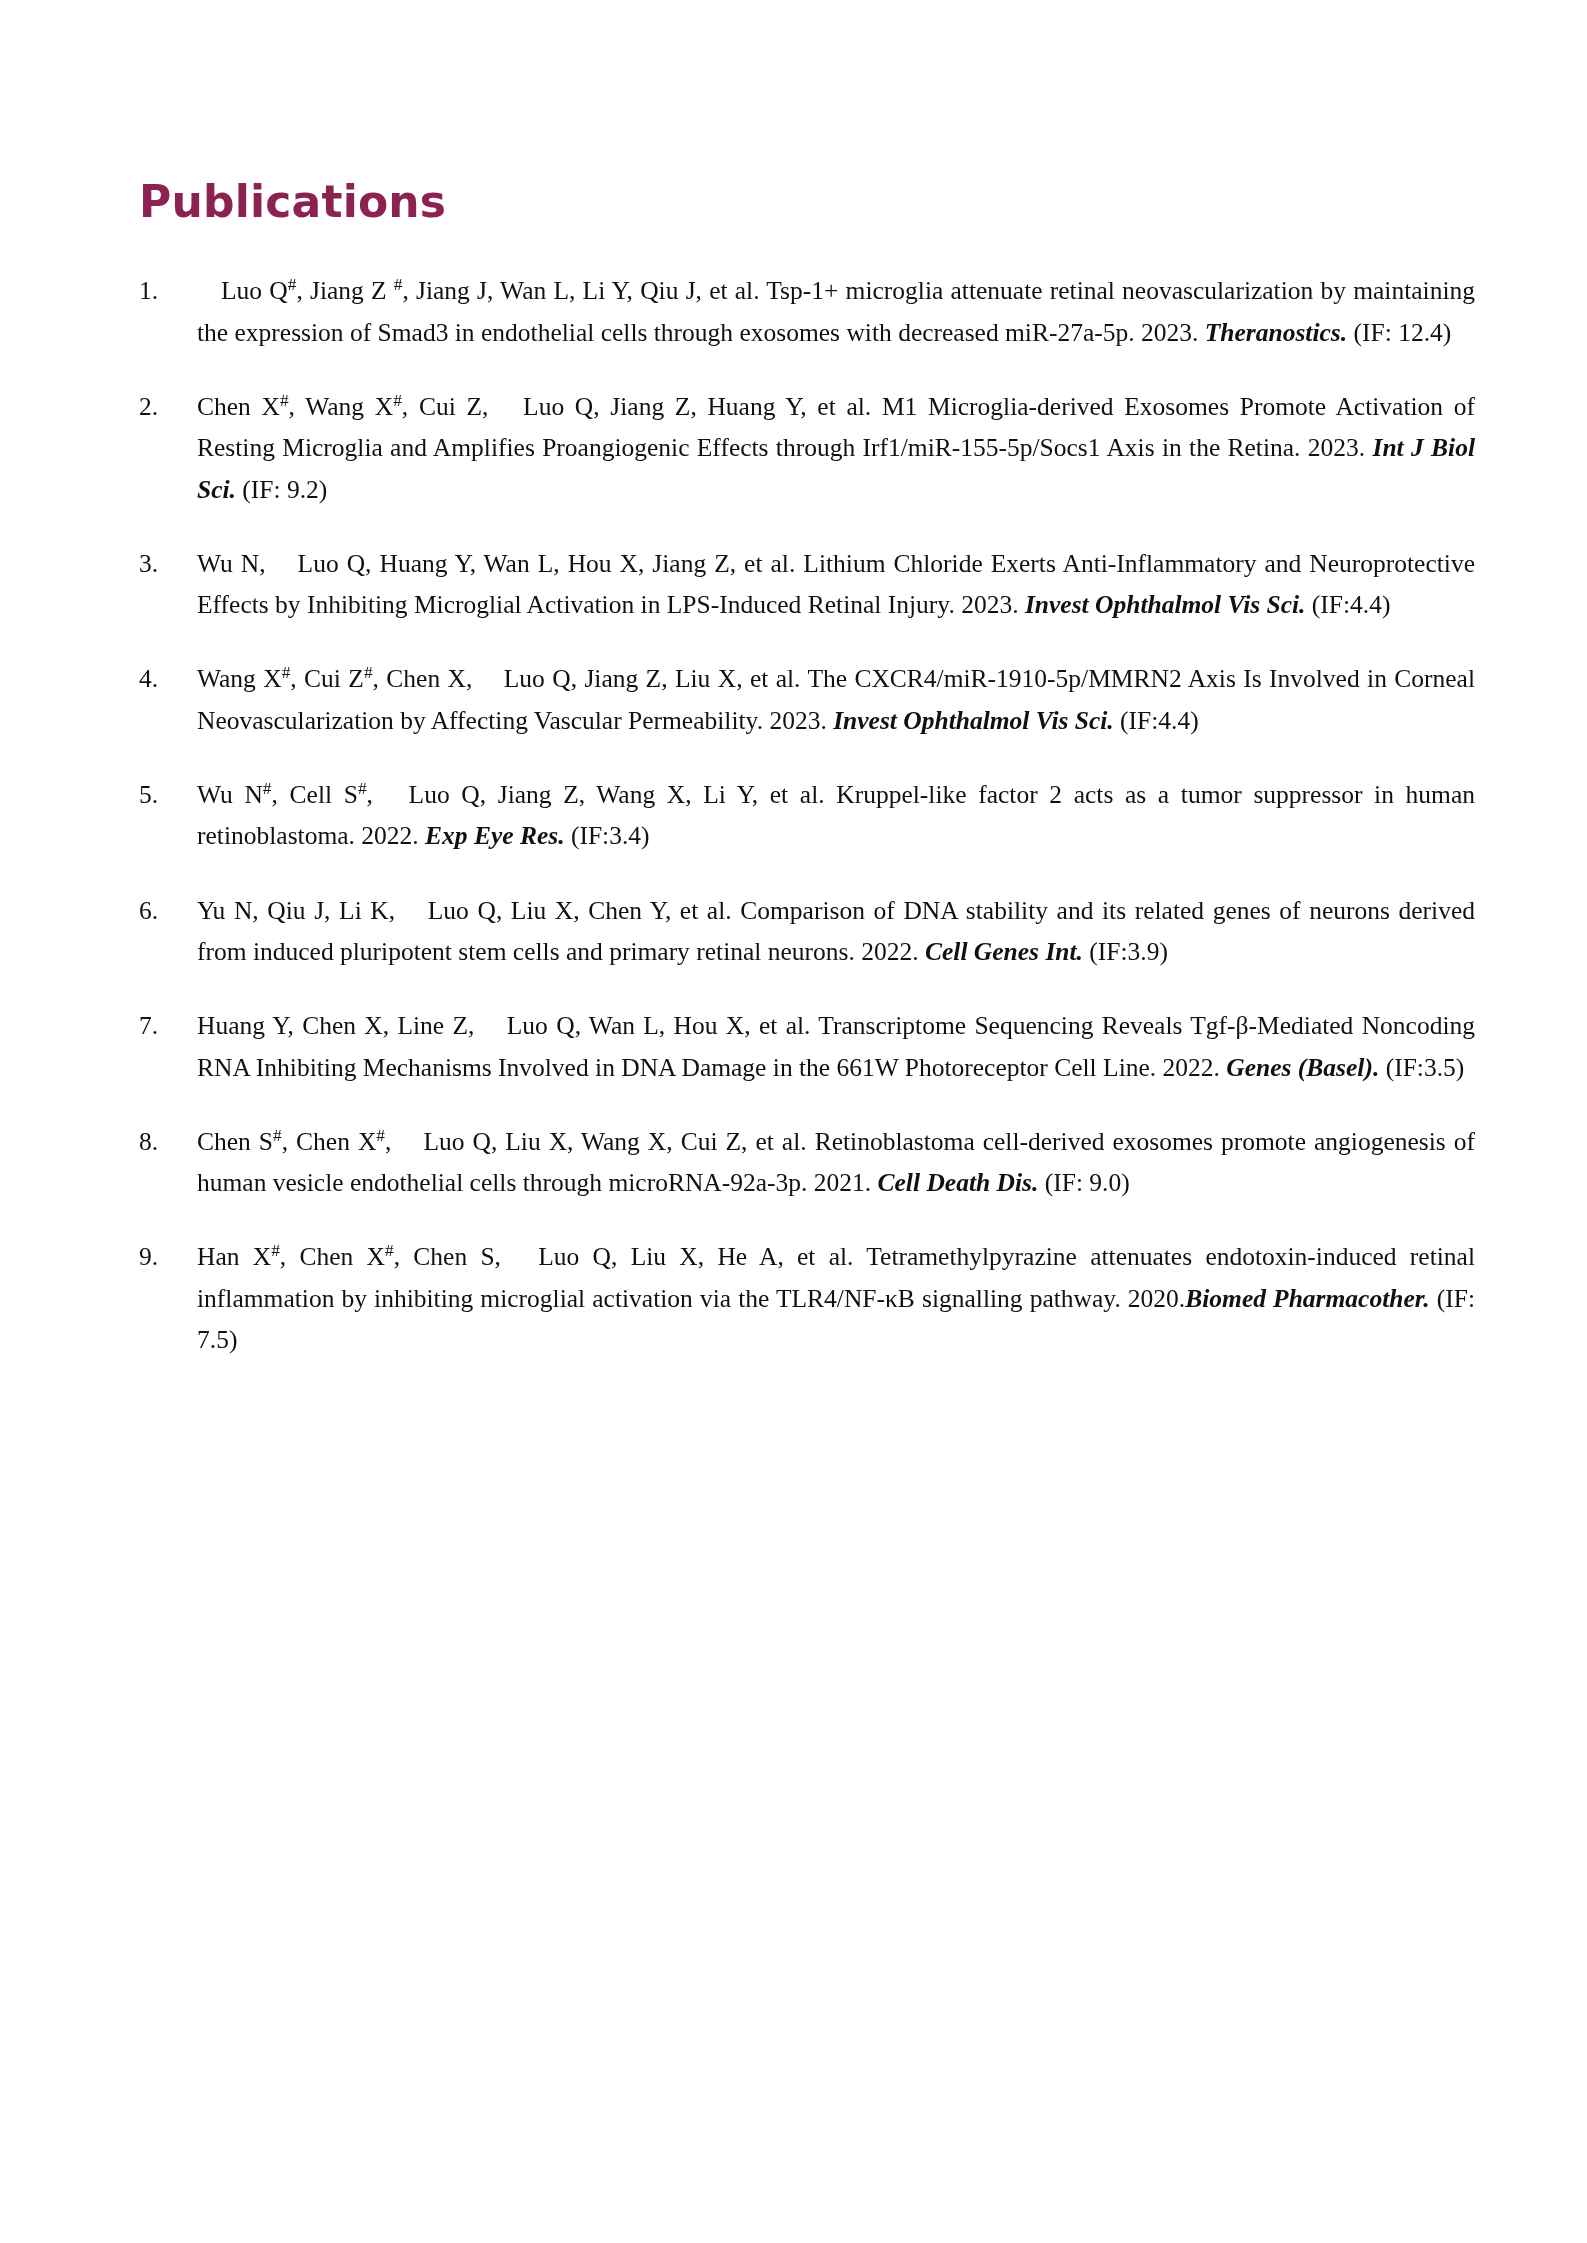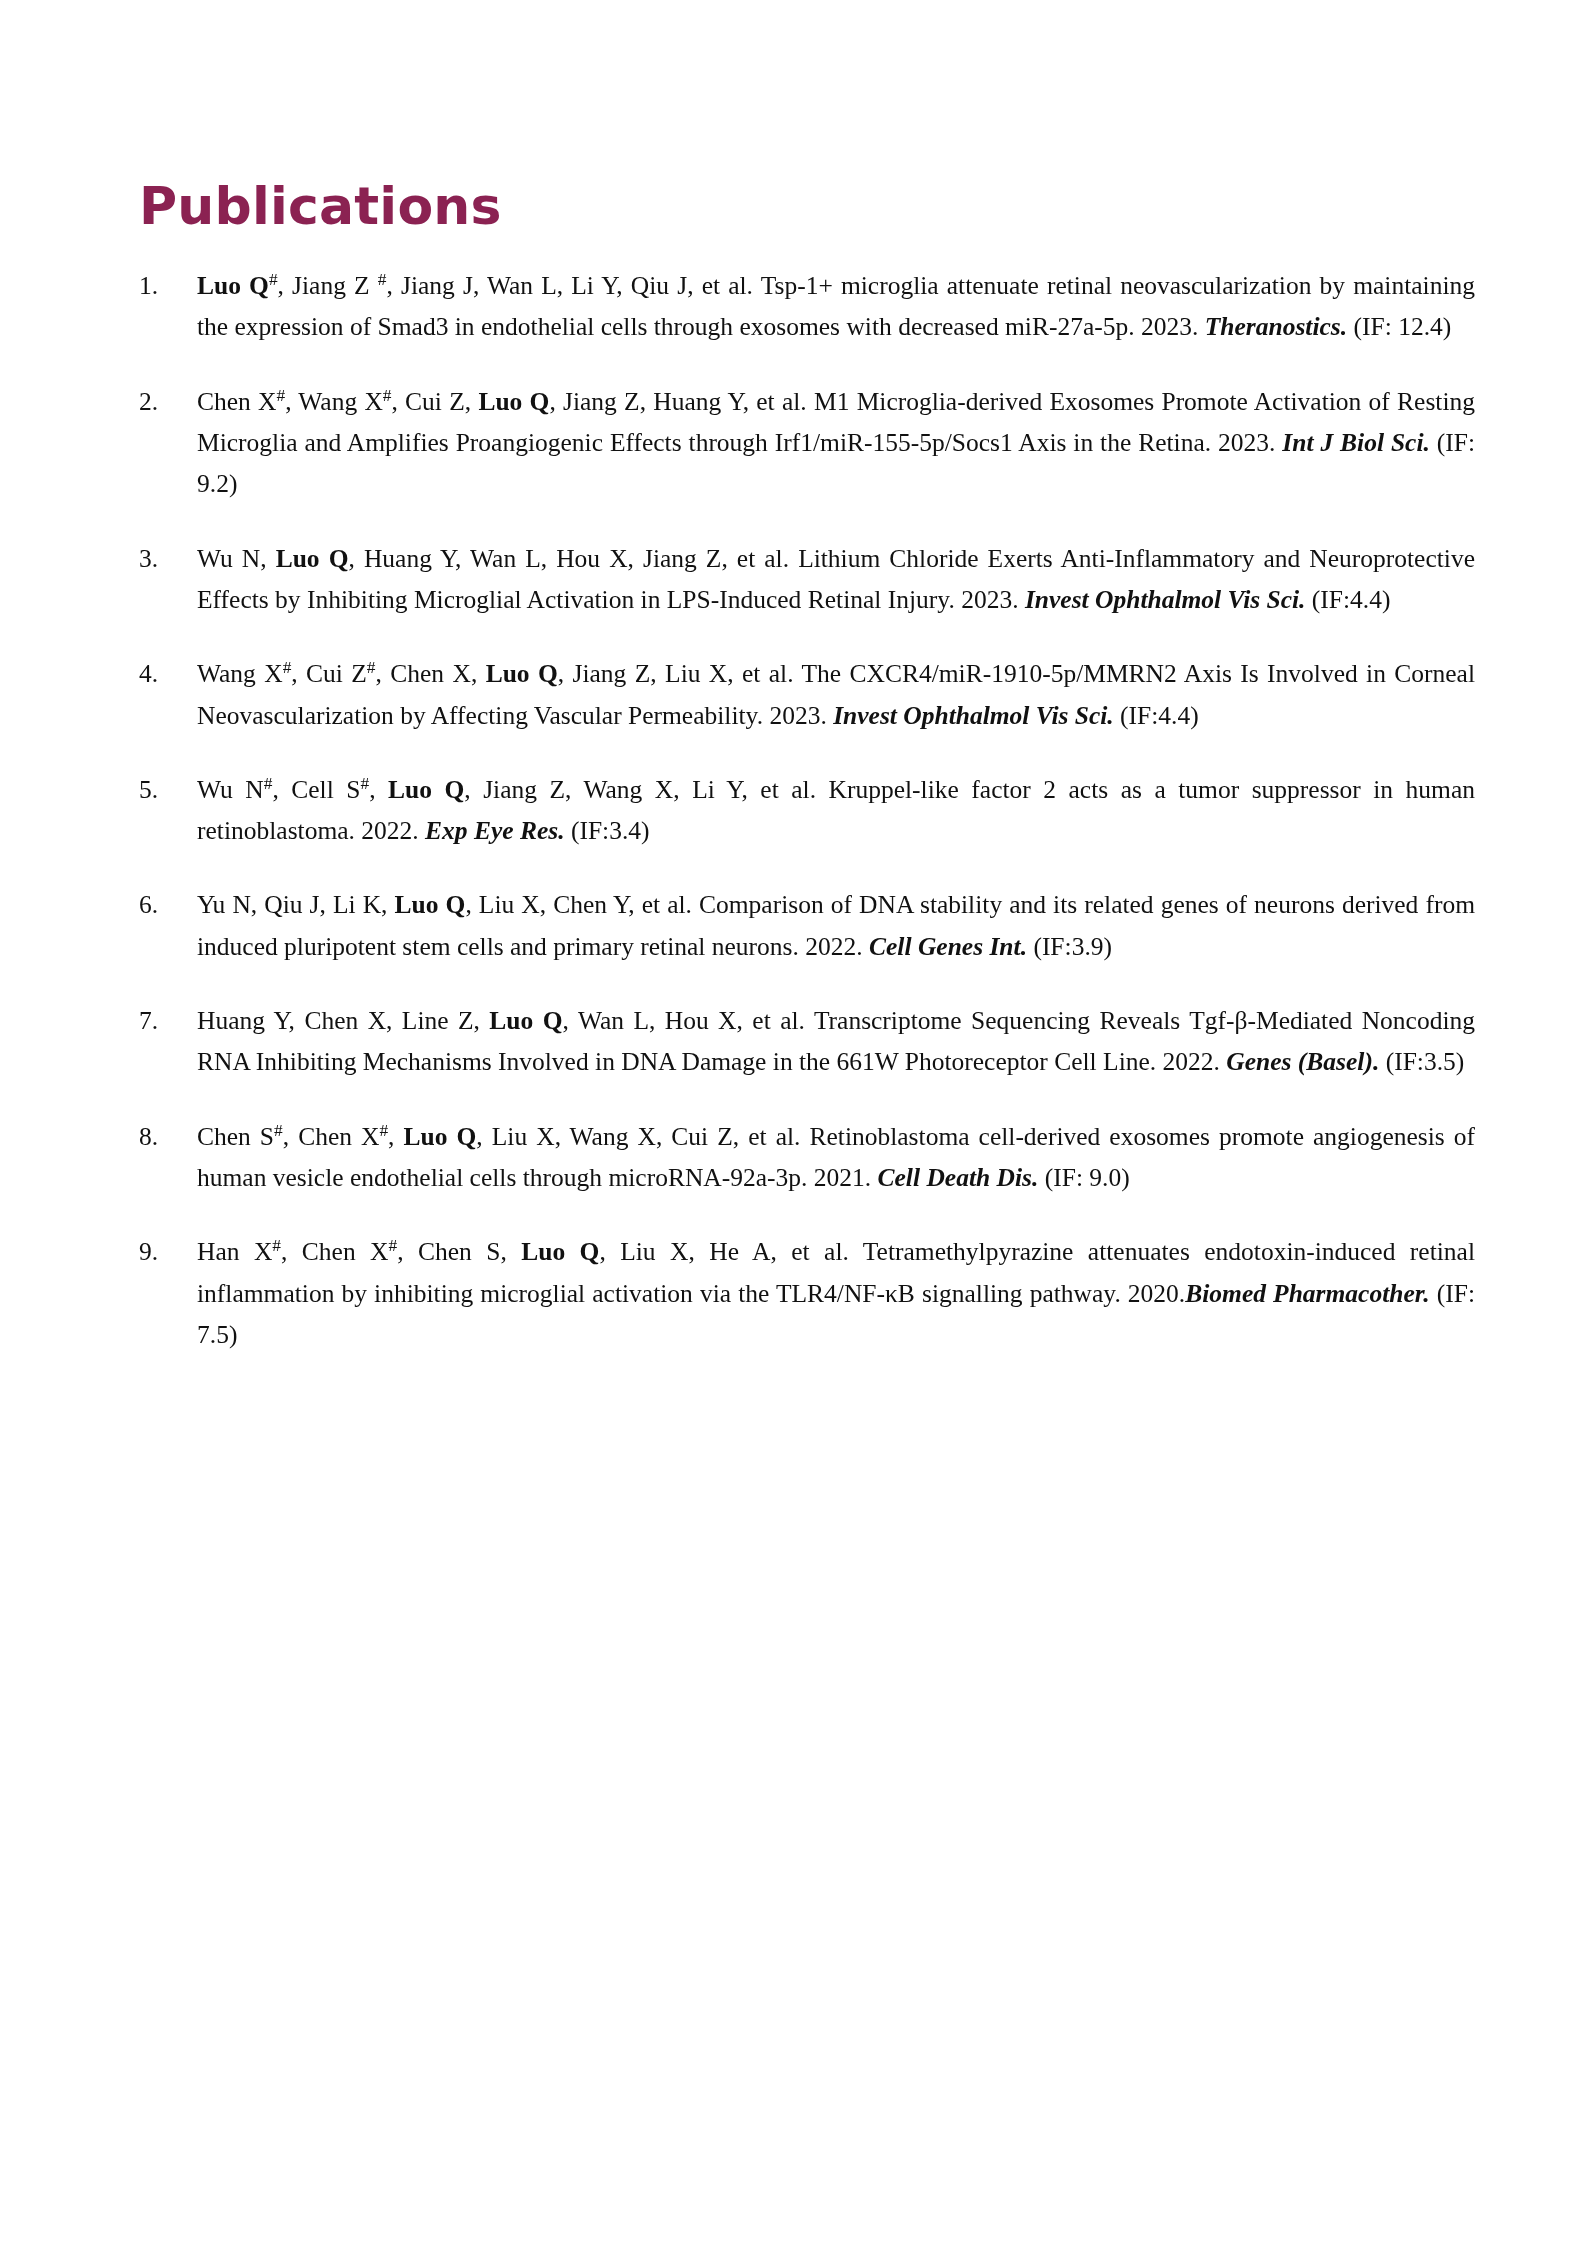--- a/index.html
+++ b/index.html
@@ -23,25 +23,25 @@
     background: #ffffff;
   }
   .content {
     position: absolute;
     left: 139px;
     top: 178px;
     width: 1336px;
   }
   .page-title {
     font-family: "DejaVu Sans", "Liberation Sans", sans-serif;
-    font-size: 52px;
+    font-size: 44px;
     font-weight: 700;
     color: #8B2252;
     letter-spacing: 0.2px;
-    margin: 0 0 30px 0;
+    margin: 0 0 44px 0;
     line-height: 1.1;
   }
   ol.pub-list {
     list-style: none;
     margin: 0;
     padding: 0;
   }
   li.pub-item {
     position: relative;
     padding-left: 58px;
@@ -57,21 +57,22 @@
     position: absolute;
     left: 0;
     top: 0;
     width: 38px;
     text-align: left;
     font-size: 25.5px;
     line-height: 1.62;
   }
   .pub-text { display: block; }
   b.author-self {
-    font-weight: 700;
+    font-weight: 400;
+    margin-left: 24px;
   }
   sup.hash {
     font-size: 0.68em;
     vertical-align: super;
     line-height: 0;
   }
   i.journal {
     font-weight: 700;
     font-style: italic;
     margin-top: 43px;

